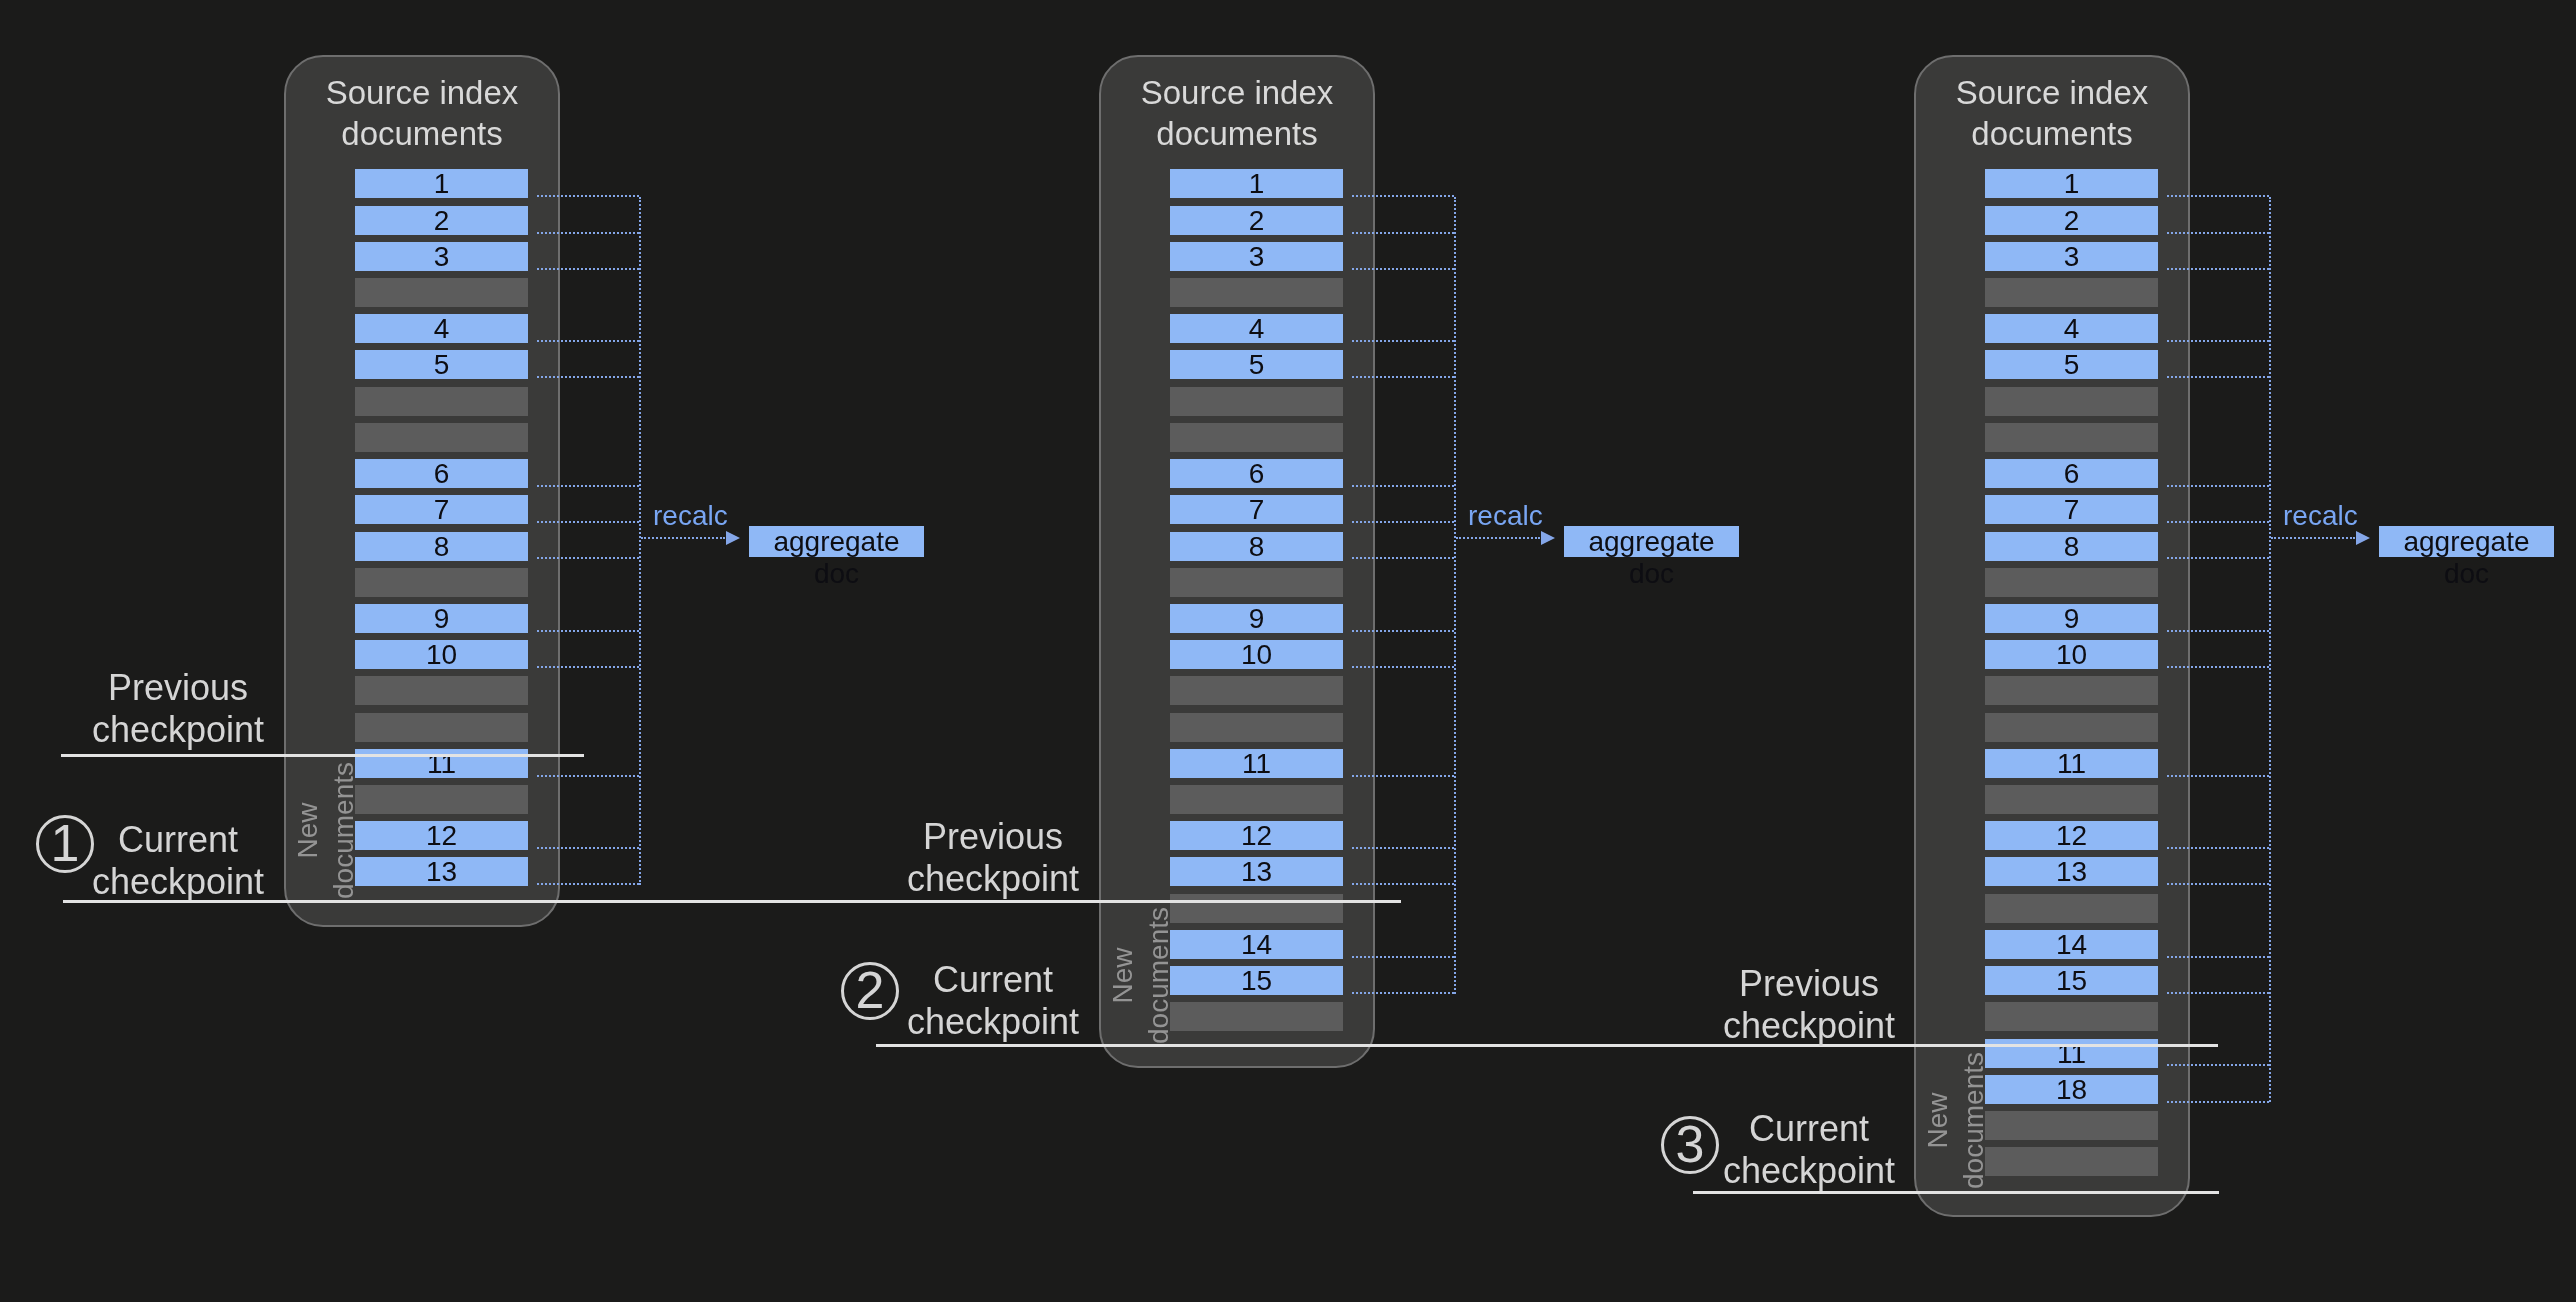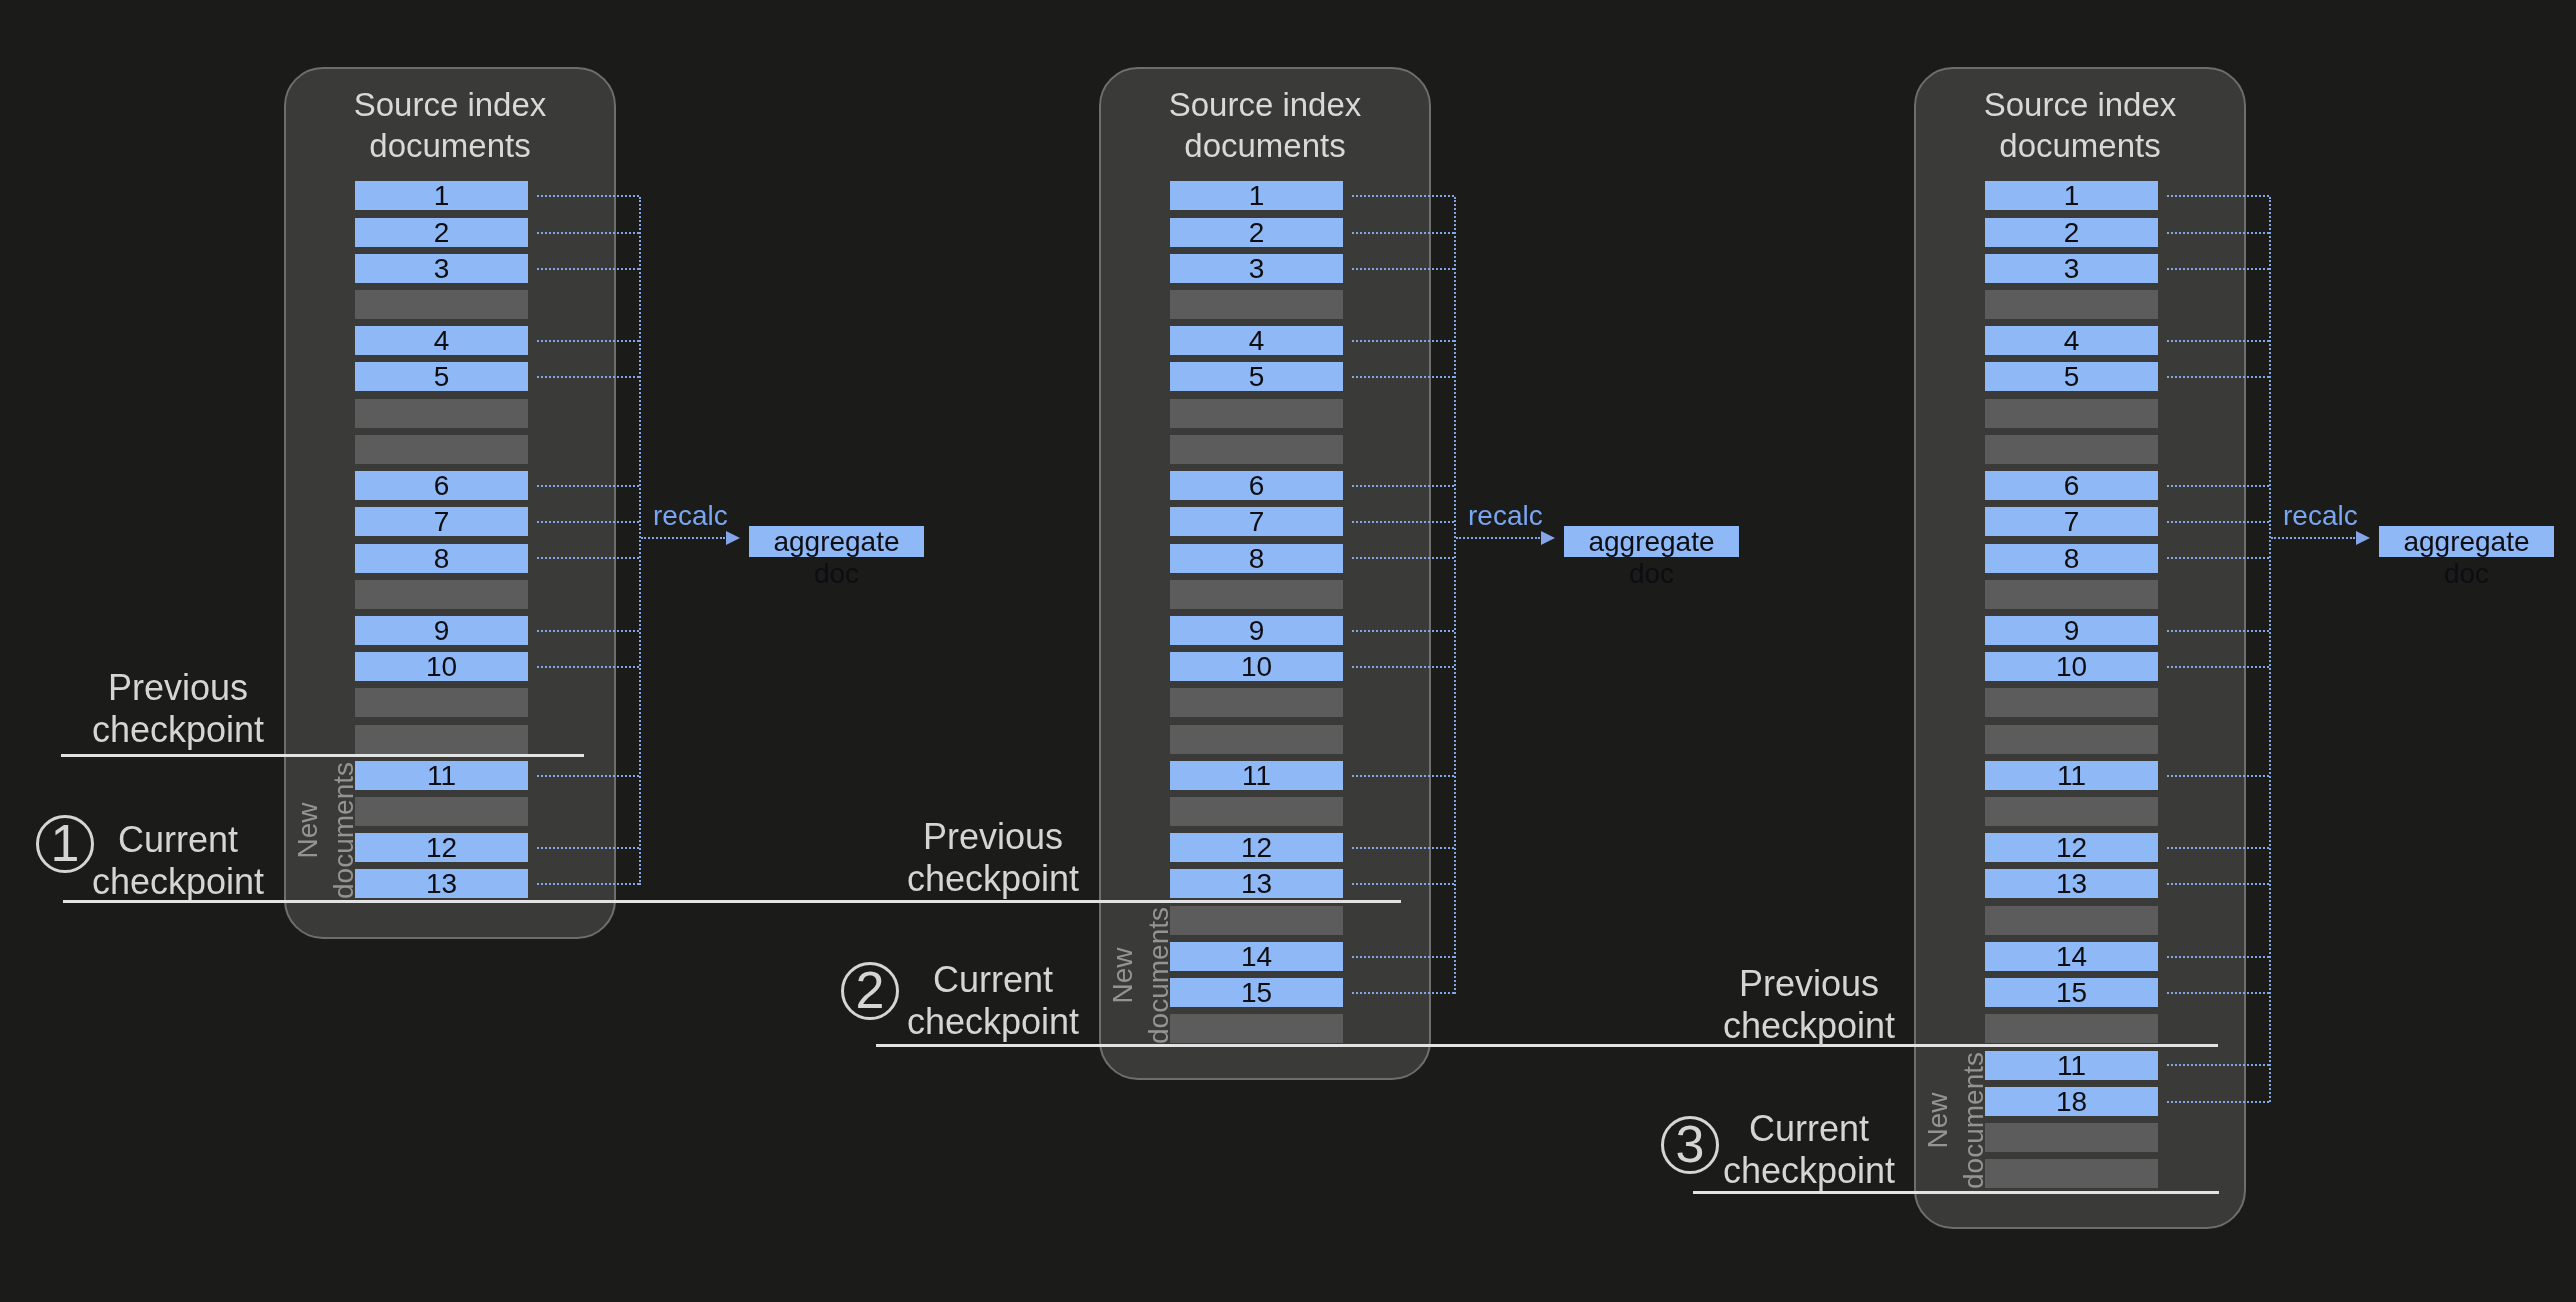--- a/index.html
+++ b/index.html
@@ -2,21 +2,21 @@
 <html style="font-size:15px"><head>
 <meta charset="utf-8">
 <style>
   html,body{margin:0;padding:0;background:#1b1b1a;}
   #stage{
     position:relative;width:2576px;height:1302px;overflow:hidden;
     background:var(--background,#1b1b1a);
     font-family:"Liberation Sans", sans-serif;
   }
   
-  .panel{position:absolute;top:67px;width:332px;box-sizing:border-box;
+  .panel{position:absolute;top:55px;width:276px;box-sizing:border-box;
     background:var(--panel_bg,#3a3a39);border:2.8px solid var(--panel_border,#6e6e6e);
     border-radius:39px;}
   .p0{left:284px;height:872px}
   .p1{left:1099px;height:1013px}
   .p2{left:1914px;height:1162px}
   .panel-title{margin:15px auto 0 auto;width:234px;text-align:center;
     font-size:33px;line-height:41px;color:var(--title_text,#d9d9d9);}
   .rows{position:absolute;left:0;top:0;width:100%;height:100%;}
   .bar{position:absolute;left:69px;width:173px;height:29px;}
   .bar.doc{background:var(--blue_bar,#8fb8f6);color:var(--bar_number_text,#0d0d12);

